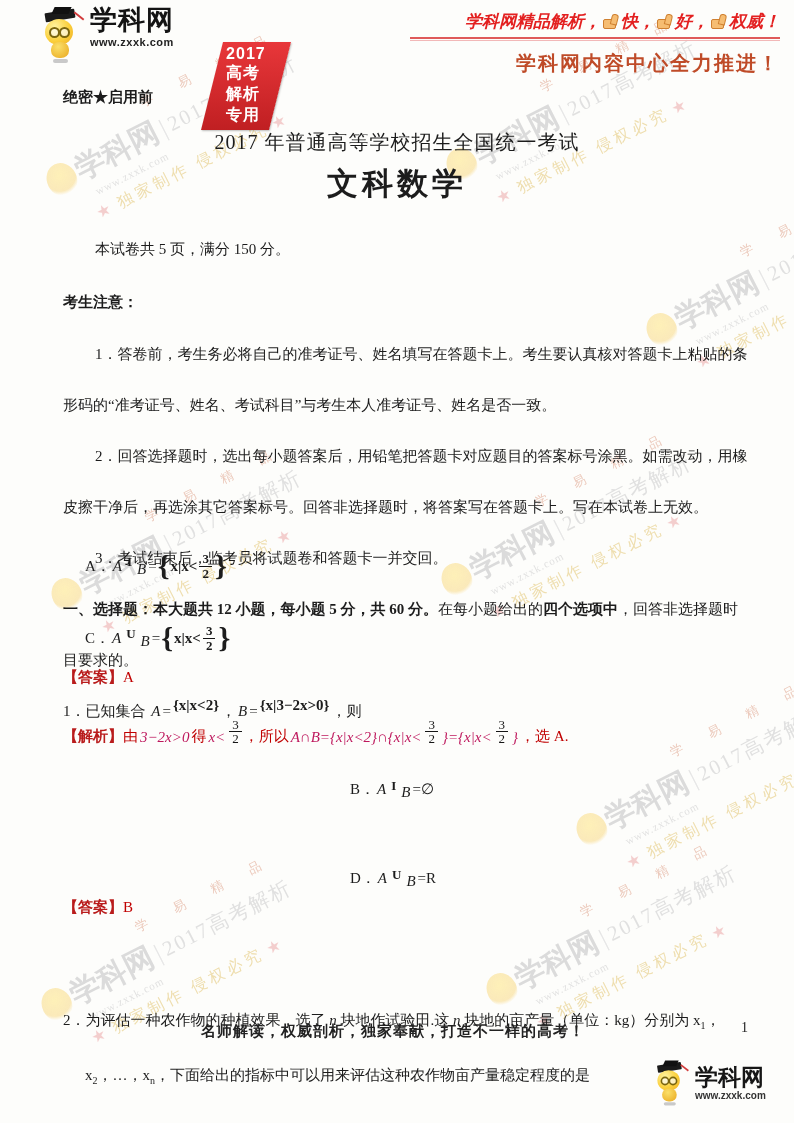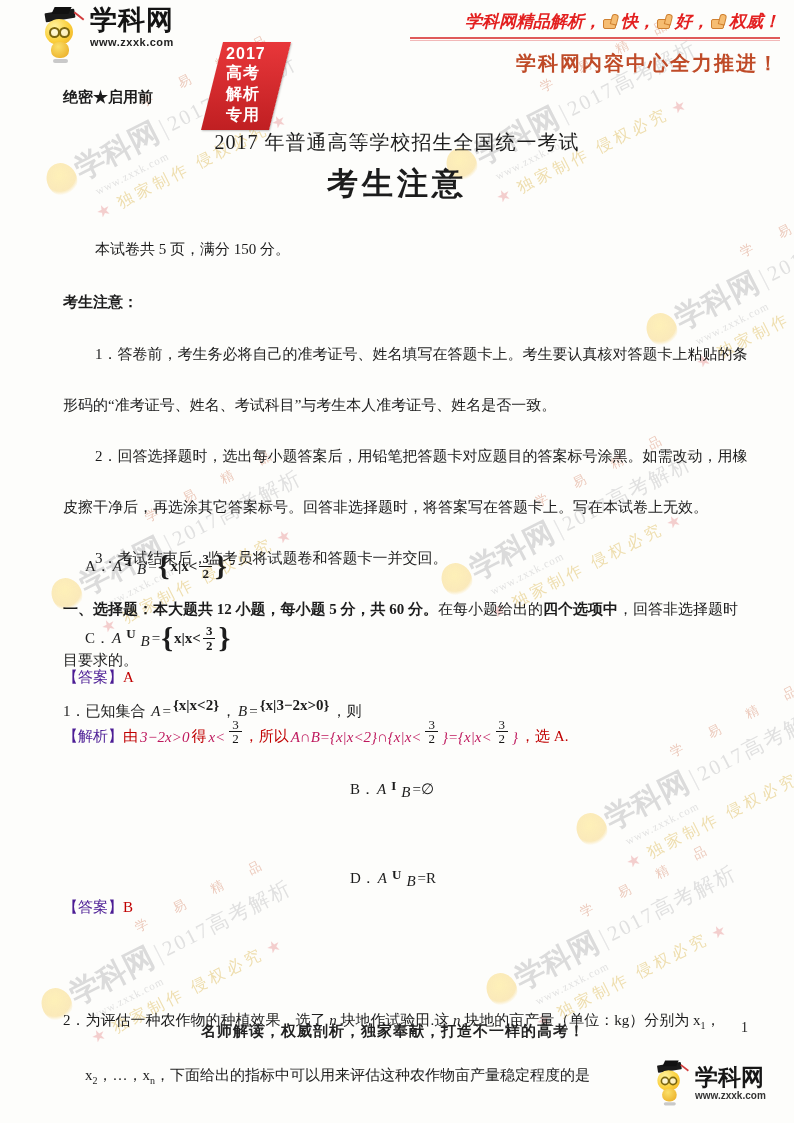--- a/index.html
+++ b/index.html
@@ -51,21 +51,21 @@
   .slogan-l1{font-size:17px;font-weight:bold;font-style:italic;color:#e32020;white-space:nowrap;}
   .thumb{display:inline-block;width:16px;height:15px;position:relative;vertical-align:-2px;margin:0 2px;}
   .thumb::before{content:"";position:absolute;left:0;bottom:0;width:11px;height:8px;background:#f6bd72;border:1px solid #cf8030;border-radius:2px;}
   .thumb::after{content:"";position:absolute;left:8px;top:0;width:5px;height:9px;background:#f6bd72;border:1px solid #cf8030;border-radius:3px 3px 0 0;transform:rotate(14deg);}
   .slogan-underline{margin-top:4px;border-top:2px solid #df5a5a;border-bottom:1px solid #f2b8b8;height:1px;}
   .slogan-l2{margin-top:9px;font-size:20px;font-weight:bold;color:#bf4b28;letter-spacing:2px;}
 
   
   .title1{position:absolute;top:129px;font-size:20px;letter-spacing:1px;}
   .title2{position:absolute;top:163px;font-size:31px;font-weight:bold;letter-spacing:4px;}
-  .rtag{color:#4c1d95;font-weight:normal;}
+  .rtag{color:#b91c1c;font-weight:bold;}
   .math{color:#be185d;font-family:"Liberation Serif",serif;font-style:italic;margin:0 2px;}
   .mvar{font-family:"Liberation Serif",serif;font-style:italic;margin:0 2px;}
   .setop{font-weight:bold;font-size:13px;position:relative;top:-4px;margin:0 3px;}
   .subvar{position:relative;top:3px;}
   .raisedset{position:relative;top:-6px;font-weight:bold;margin:0 2px;}
   .opt{position:absolute;display:flex;align-items:center;white-space:nowrap;font-size:15px;}
   .bigbrace{font-size:30px;font-weight:bold;line-height:1;margin:0 1px;}
   .cond{font-weight:bold;text-align:right;}
   .frac{display:inline-block;text-align:center;vertical-align:middle;line-height:1.05;font-size:13px;margin:0 2px;}
   .frac .num{display:block;border-bottom:1px solid #151515;padding:0 3px;font-weight:bold;}
@@ -203,21 +203,21 @@
   <div class="slogan-tr">
     <div class="slogan-l1">
       <span>学科网精品解析，</span><span class="thumb"></span><span>快，</span><span class="thumb"></span><span>好，</span><span class="thumb"></span><span>权威！</span>
     </div>
     <div class="slogan-underline"></div>
     <div class="slogan-l2">学科网内容中心全力推进！</div>
   </div>
 
   <div class="line b z" style="left:63px;top:88px">绝密★启用前</div>
   <div class="title1 center z">2017 年普通高等学校招生全国统一考试</div>
-  <div class="title2 center z">考生注意</div>
+  <div class="title2 center z">文科数学</div>
 
   <div class="line z" style="left:95px;top:221px">本试卷共 5 页，满分 150 分。</div>
   <div class="line b z" style="left:63px;top:255px">考生注意：</div>
   <div class="line z" style="left:95px;top:288px">1．答卷前，考生务必将自己的准考证号、姓名填写在答题卡上。考生要认真核对答题卡上粘贴的条</div>
   <div class="line z" style="left:63px;top:320px">形码的“准考证号、姓名、考试科目”与考生本人准考证号、姓名是否一致。</div>
   <div class="line z" style="left:95px;top:352px">2．回答选择题时，选出每小题答案后，用铅笔把答题卡对应题目的答案标号涂黑。如需改动，用橡</div>
   <div class="line z" style="left:63px;top:384px">皮擦干净后，再选涂其它答案标号。回答非选择题时，将答案写在答题卡上。写在本试卷上无效。</div>
   <div class="line z" style="left:95px;top:416px">3．考试结束后，监考员将试题卷和答题卡一并交回。</div>
 
   <div class="line z" style="left:63px;top:448px">

